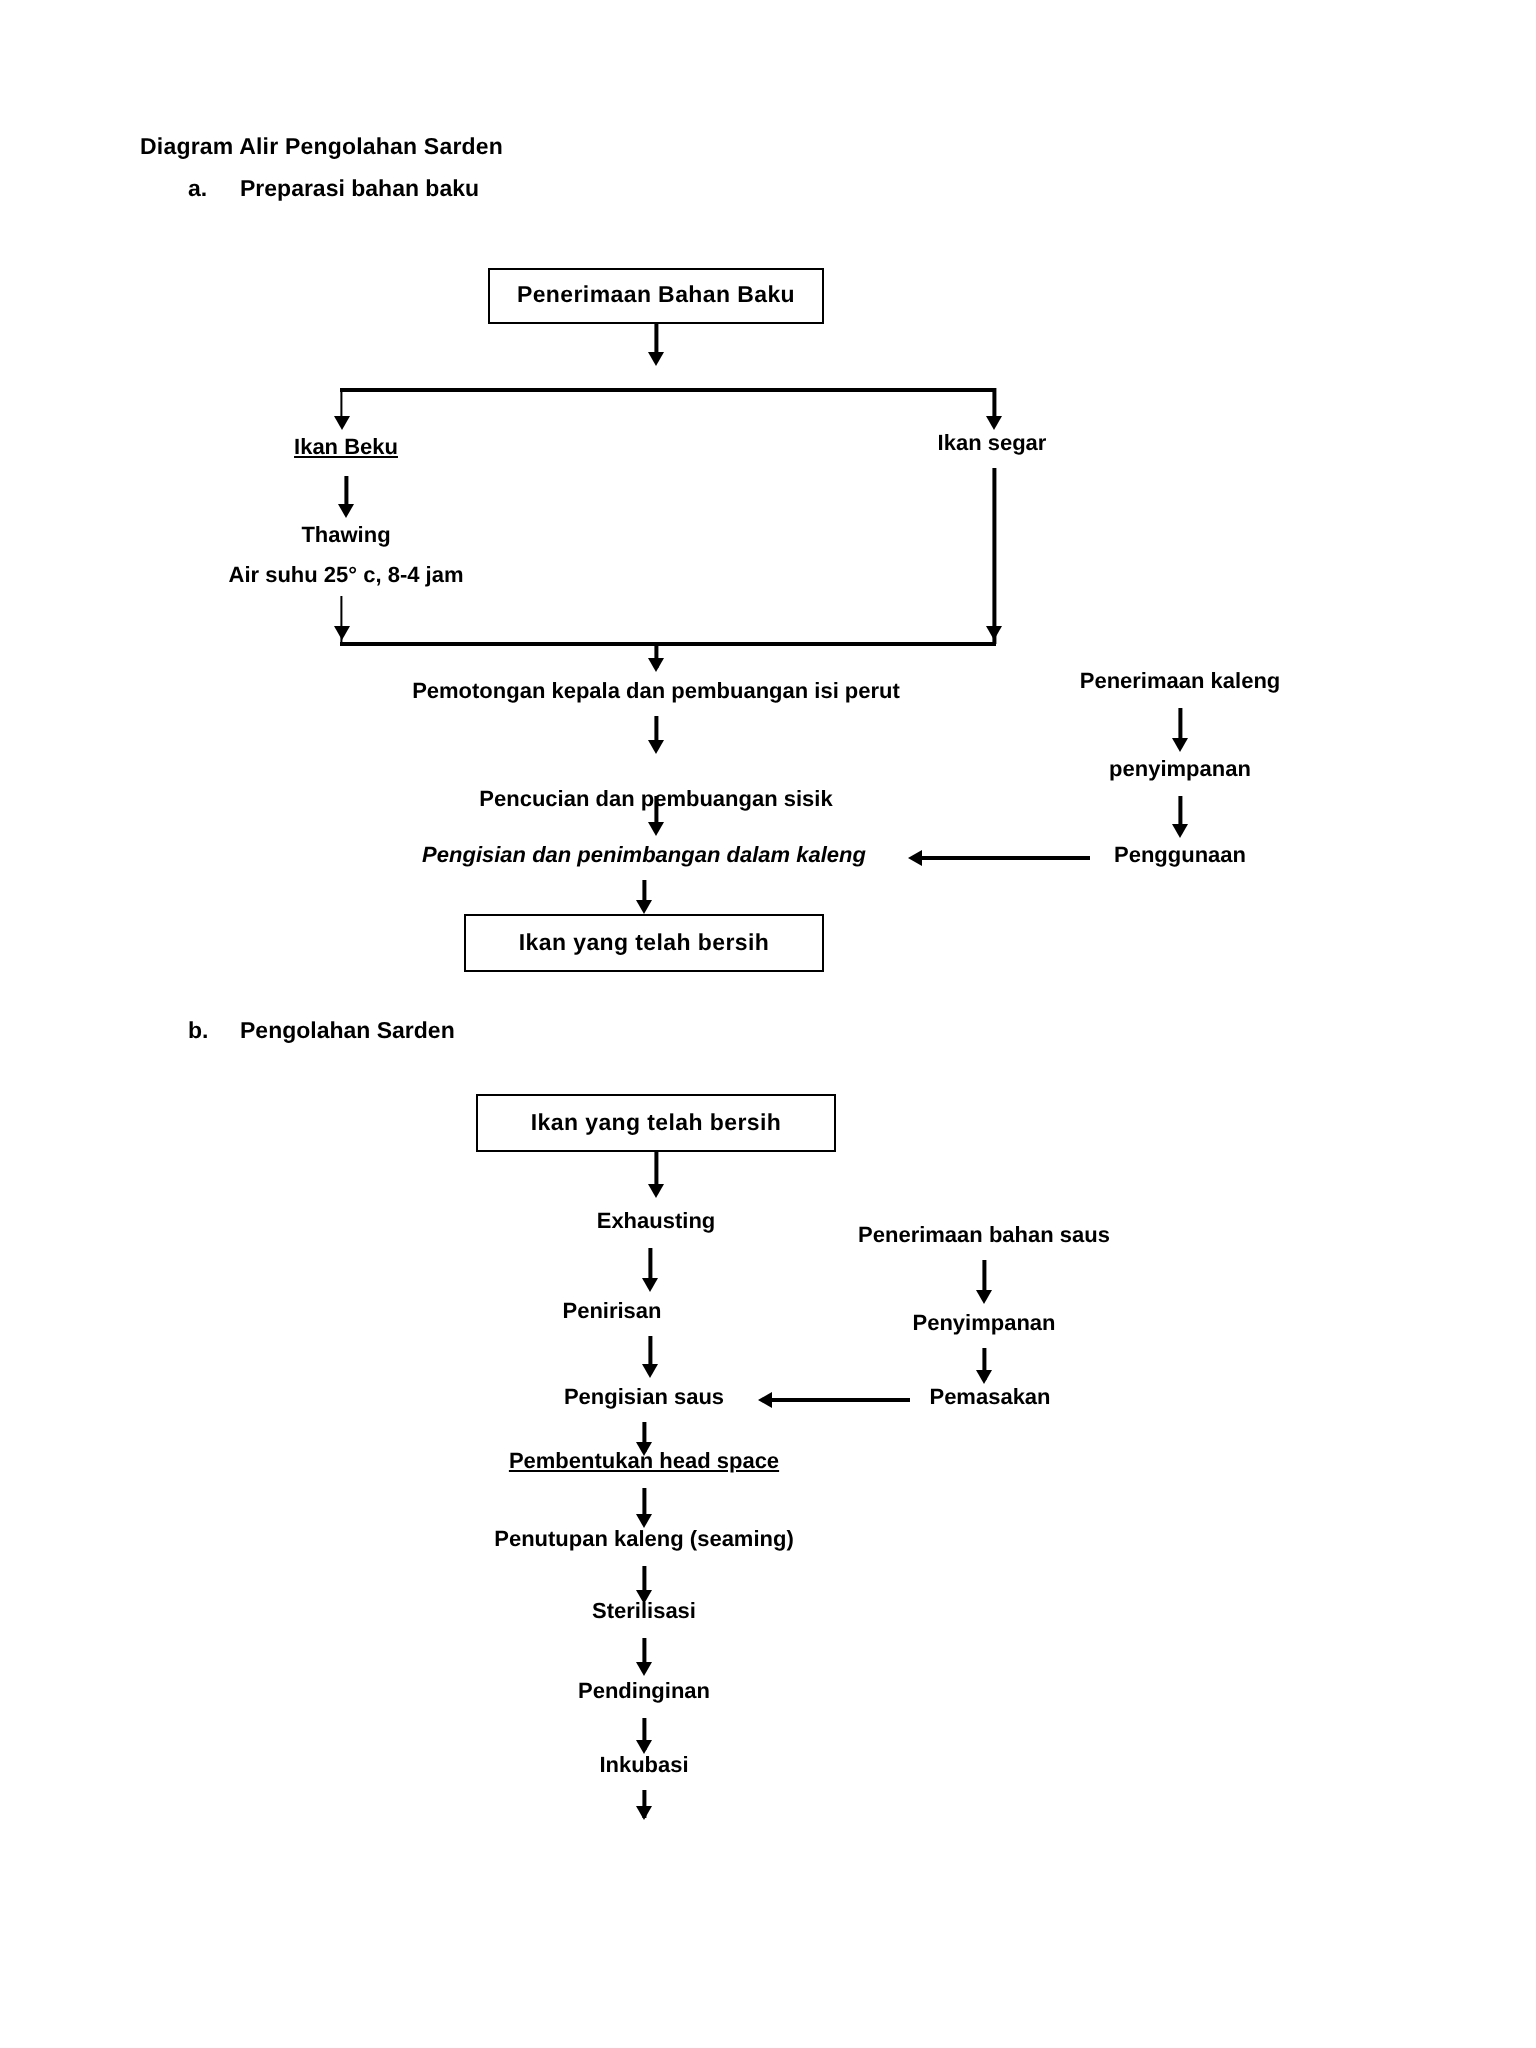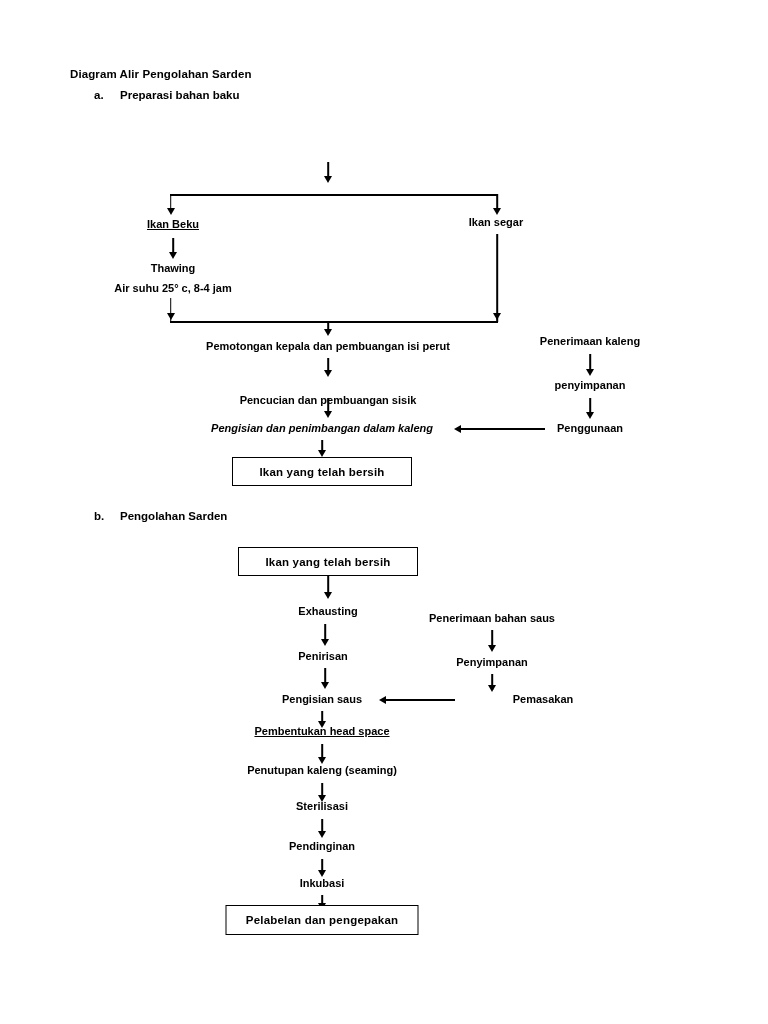--- a/index.html
+++ b/index.html
@@ -109,20 +109,21 @@
   <div class="doc-title">Diagram Alir Pengolahan Sarden</div>
 
   <div class="sec-label" style="left:94px; top:89px;">
     <span class="sec-marker">a.</span><span>Preparasi bahan baku</span>
   </div>
 
   <div class="sec-label" style="left:94px; top:510px;">
     <span class="sec-marker">b.</span><span>Pengolahan Sarden</span>
   </div>
 
+  <div class="boxnode" style="left:328px; top:134px; width:168px; height:28px;">Penerimaan Bahan Baku</div>
 
   <div class="vline" style="left:328px; top:162px; height:16px;"></div>
   <div class="arrow-down" style="left:328px; top:176px;"></div>
 
   <div class="hline" style="left:170px; top:194px; width:328px;"></div>
 
   <div class="vline" style="left:170.8px; top:194px; height:16px;"></div>
   <div class="arrow-down" style="left:170.8px; top:208px;"></div>
 
   <div class="vline" style="left:497.2px; top:194px; height:16px;"></div>
@@ -183,21 +184,21 @@
   <div class="boxnode" style="left:328px; top:547px; width:180px; height:29px;">Ikan yang telah bersih</div>
 
   <div class="vline" style="left:328px; top:576px; height:20px;"></div>
   <div class="arrow-down" style="left:328px; top:592px;"></div>
 
   <div class="node" style="left:328px; top:604px;">Exhausting</div>
 
   <div class="vline" style="left:325px; top:624px; height:18px;"></div>
   <div class="arrow-down" style="left:325px; top:639px;"></div>
 
-  <div class="node" style="left:323px; top:649px;">Penirisan</div>
+  <div class="node" style="left:306px; top:649px;">Penirisan</div>
 
   <div class="vline" style="left:325px; top:668px; height:18px;"></div>
   <div class="arrow-down" style="left:325px; top:682px;"></div>
 
   <div class="node" style="left:322px; top:692px;">Pengisian saus</div>
 
   <div class="vline" style="left:322px; top:711px; height:15px;"></div>
   <div class="arrow-down" style="left:322px; top:721px;"></div>
 
   <div class="node" style="left:322px; top:724px;text-decoration:underline;">Pembentukan head space</div>
@@ -218,30 +219,29 @@
   <div class="node" style="left:322px; top:839px;">Pendinginan</div>
 
   <div class="vline" style="left:322px; top:859px; height:16px;"></div>
   <div class="arrow-down" style="left:322px; top:870px;"></div>
 
   <div class="node" style="left:322px; top:876px;">Inkubasi</div>
 
   <div class="vline" style="left:322px; top:895px; height:14px;"></div>
   <div class="arrow-down" style="left:322px; top:903px;"></div>
 
-  <div class="boxnode" style="left:322px; top:905px; width:193px; height:30px;">Pelabelan dan pengepakan</div>
 
   <div class="node" style="left:492px; top:611px;">Penerimaan bahan saus</div>
 
   <div class="vline" style="left:492px; top:630px; height:18px;"></div>
   <div class="arrow-down" style="left:492px; top:645px;"></div>
 
   <div class="node" style="left:492px; top:655px;">Penyimpanan</div>
 
   <div class="vline" style="left:492px; top:674px; height:16px;"></div>
   <div class="arrow-down" style="left:492px; top:685px;"></div>
 
-  <div class="node" style="left:495px; top:692px;margin-left:48px;">Pemasakan</div>
+  <div class="node" style="left:495px; top:692px;">Pemasakan</div>
 
   <div class="hline" style="left:386px; top:699px; width:69px;"></div>
   <div class="arrow-left" style="left:379px; top:700px;"></div>
 
 </div>
 
 </body></html>

